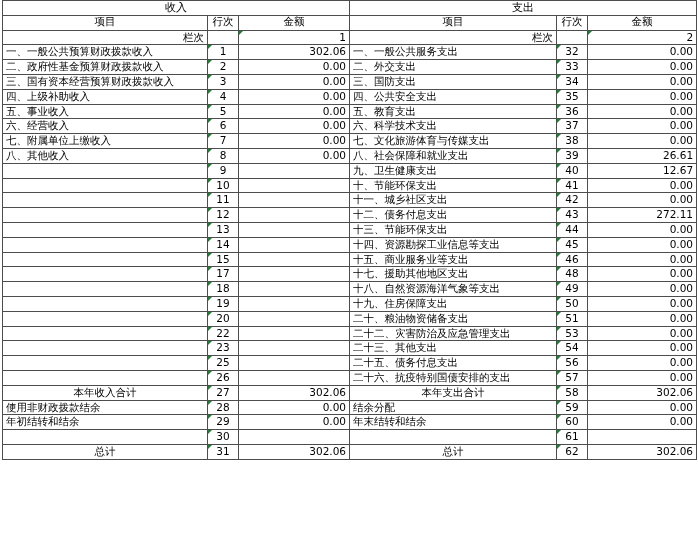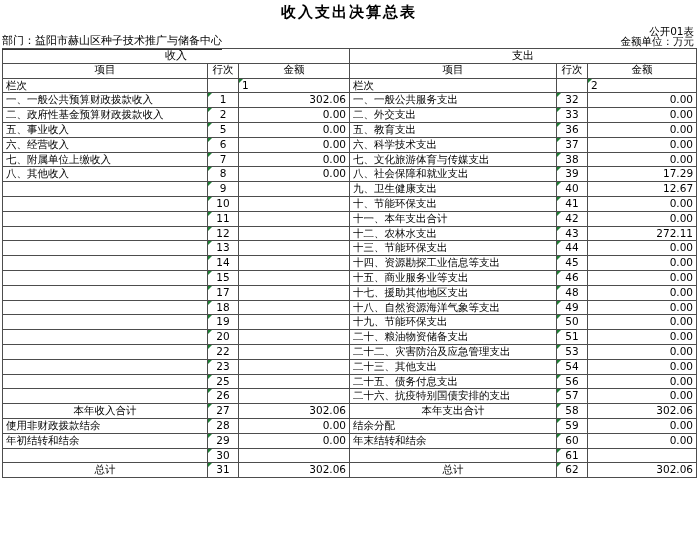--- a/index.html
+++ b/index.html
@@ -19,38 +19,32 @@
   .dept{position:absolute;top:33px;left:2px;font-size:11px;
         border-bottom:1px solid var(--outer);padding-bottom:1px;}
   .unit{position:absolute;top:35px;right:4px;font-size:10.5px;}
   table{border-collapse:collapse;table-layout:fixed;width:694px;margin-left:2px;
         border:1px solid var(--outer);}
   td,th{border:1px solid var(--grid);font-size:10.5px;font-weight:normal;
         padding:0 3px;height:13.8px;line-height:13.8px;overflow:hidden;
         white-space:nowrap;position:relative;box-sizing:border-box;}
   .section-row th{text-align:center;font-size:11px;}
   .colhead th{text-align:center;font-family:Liberation Mono, monospace;}
-  .c{text-align:left;}
+  .c{text-align:right;}
   .amount{text-align:right;}
   .item{text-align:left;}
   .line{text-align:center;}
   .total{font-weight:normal;text-align:center;}
   .tri{position:absolute;top:0;left:0;width:0;height:0;
        border-top:4px solid var(--tri);border-right:4px solid transparent;}
 </style>
 </head>
 <body>
 
 <div class="page">
-  <div class="header">
-    <div class="title">收入支出决算总表</div>
-    <div class="doc-tag">公开01表</div>
-    <div class="dept">部门：益阳市赫山区种子技术推广与储备中心</div>
-    <div class="unit">金额单位：万元</div>
-  </div>
 
   <table>
     <colgroup>
       <col style="width:205px">
         <col style="width:31px">
         <col style="width:111px">
       <col style="width:207px">
         <col style="width:31px">
         <col style="width:109px">
     </colgroup>
@@ -87,20 +81,36 @@
         </tr>
         <tr>
           <td class="item">二、政府性基金预算财政拨款收入</td>
           <td class="line"><span class="tri"></span>2</td>
           <td class="amount">0.00</td>
           <td class="item">二、外交支出</td>
           <td class="line"><span class="tri"></span>33</td>
           <td class="amount">0.00</td>
         </tr>
         <tr>
+          <td class="item">三、国有资本经营预算财政拨款收入</td>
+          <td class="line"><span class="tri"></span>3</td>
+          <td class="amount">0.00</td>
+          <td class="item">三、国防支出</td>
+          <td class="line"><span class="tri"></span>34</td>
+          <td class="amount">0.00</td>
+        </tr>
+        <tr>
+          <td class="item">四、上级补助收入</td>
+          <td class="line"><span class="tri"></span>4</td>
+          <td class="amount">0.00</td>
+          <td class="item">四、公共安全支出</td>
+          <td class="line"><span class="tri"></span>35</td>
+          <td class="amount">0.00</td>
+        </tr>
+        <tr>
           <td class="item">五、事业收入</td>
           <td class="line"><span class="tri"></span>5</td>
           <td class="amount">0.00</td>
           <td class="item">五、教育支出</td>
           <td class="line"><span class="tri"></span>36</td>
           <td class="amount">0.00</td>
         </tr>
         <tr>
           <td class="item">六、经营收入</td>
           <td class="line"><span class="tri"></span>6</td>
@@ -116,21 +126,21 @@
           <td class="item">七、文化旅游体育与传媒支出</td>
           <td class="line"><span class="tri"></span>38</td>
           <td class="amount">0.00</td>
         </tr>
         <tr>
           <td class="item">八、其他收入</td>
           <td class="line"><span class="tri"></span>8</td>
           <td class="amount">0.00</td>
           <td class="item">八、社会保障和就业支出</td>
           <td class="line"><span class="tri"></span>39</td>
-          <td class="amount">17.29</td>
+          <td class="amount">26.61</td>
         </tr>
         <tr>
           <td class="item"></td>
           <td class="line"><span class="tri"></span>9</td>
           <td class="amount"></td>
           <td class="item">九、卫生健康支出</td>
           <td class="line"><span class="tri"></span>40</td>
           <td class="amount">12.67</td>
         </tr>
         <tr>
@@ -138,29 +148,29 @@
           <td class="line"><span class="tri"></span>10</td>
           <td class="amount"></td>
           <td class="item">十、节能环保支出</td>
           <td class="line"><span class="tri"></span>41</td>
           <td class="amount">0.00</td>
         </tr>
         <tr>
           <td class="item"></td>
           <td class="line"><span class="tri"></span>11</td>
           <td class="amount"></td>
-          <td class="item">十一、本年支出合计</td>
+          <td class="item">十一、城乡社区支出</td>
           <td class="line"><span class="tri"></span>42</td>
           <td class="amount">0.00</td>
         </tr>
         <tr>
           <td class="item"></td>
           <td class="line"><span class="tri"></span>12</td>
           <td class="amount"></td>
-          <td class="item">十二、农林水支出</td>
+          <td class="item">十二、债务付息支出</td>
           <td class="line"><span class="tri"></span>43</td>
           <td class="amount">272.11</td>
         </tr>
         <tr>
           <td class="item"></td>
           <td class="line"><span class="tri"></span>13</td>
           <td class="amount"></td>
           <td class="item">十三、节能环保支出</td>
           <td class="line"><span class="tri"></span>44</td>
           <td class="amount">0.00</td>
@@ -194,21 +204,21 @@
           <td class="line"><span class="tri"></span>18</td>
           <td class="amount"></td>
           <td class="item">十八、自然资源海洋气象等支出</td>
           <td class="line"><span class="tri"></span>49</td>
           <td class="amount">0.00</td>
         </tr>
         <tr>
           <td class="item"></td>
           <td class="line"><span class="tri"></span>19</td>
           <td class="amount"></td>
-          <td class="item">十九、节能环保支出</td>
+          <td class="item">十九、住房保障支出</td>
           <td class="line"><span class="tri"></span>50</td>
           <td class="amount">0.00</td>
         </tr>
         <tr>
           <td class="item"></td>
           <td class="line"><span class="tri"></span>20</td>
           <td class="amount"></td>
           <td class="item">二十、粮油物资储备支出</td>
           <td class="line"><span class="tri"></span>51</td>
           <td class="amount">0.00</td>

